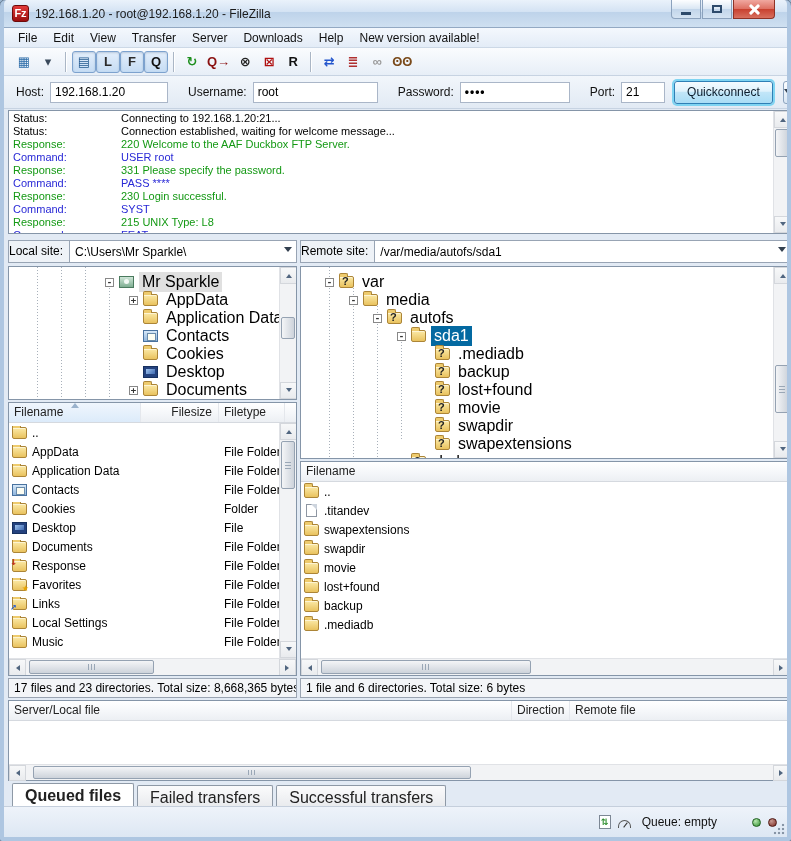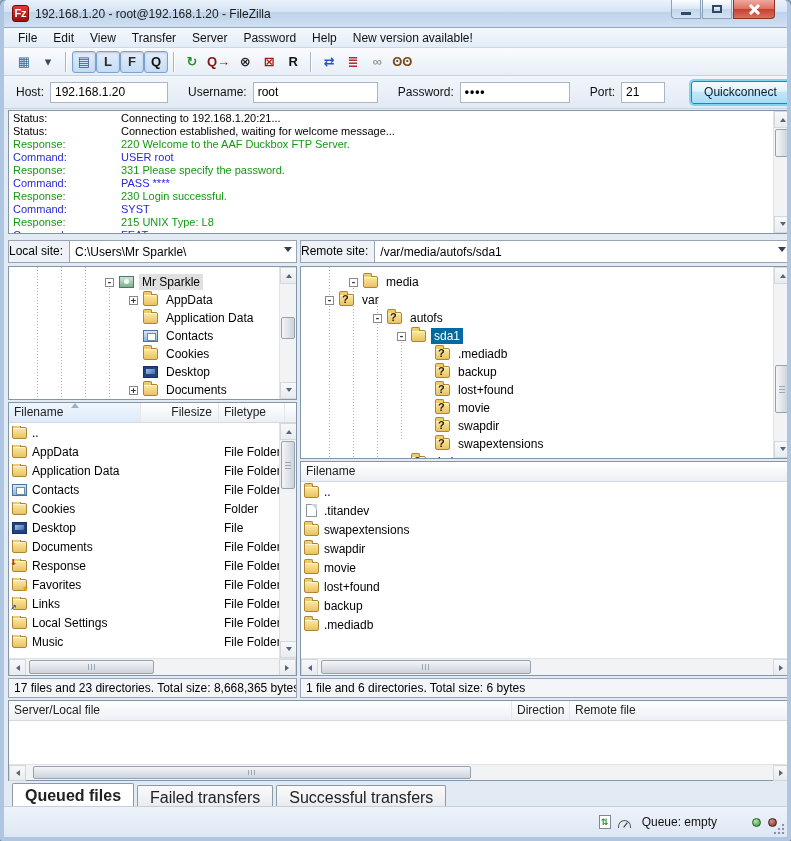--- a/index.html
+++ b/index.html
@@ -54,21 +54,21 @@
   .tb-sep{ width:2px; height:20px; margin:0 5px; border-left:1px solid #aab6c5; border-right:1px solid #fff; }
   
   .quickbar{ position:absolute; left:0; top:76px; right:0; height:33px;
     background:linear-gradient(180deg,#f2f6fb,#e2eaf4); border-bottom:1px solid #c7d3e2;
     display:flex; align-items:center; padding-left:12px; gap:6px; }
   .qc-label{ font-size:12px; color:#111; }
   .qc-input{ height:21px; border:1px solid #aab6c8; background:#fff; font:12px "Liberation Sans",sans-serif; padding:0 4px; }
   .qc-host{ width:118px; margin-right:14px; }
   .qc-user{ width:125px; margin-right:14px; }
   .qc-pass{ width:110px; margin-right:14px; letter-spacing:1px; font-weight:bold; }
-  .qc-port{ width:44px; margin-right:20px; }
+  .qc-port{ width:44px; margin-right:3px; }
   .qc-btn{ height:23px; padding:0 12px; font:12px "Liberation Sans",sans-serif; color:#0b1b2b;
     border:1px solid #2f7fb5; border-radius:3px;
     background:linear-gradient(180deg,#f4fbff,#dff2fc 45%,#c3e6f8 46%,#a9ddf6);
     box-shadow:0 0 0 2px #7fd4f2; }
   .qc-drop{ width:17px; height:23px; margin-left:4px; border:1px solid #8ba2bd; border-radius:3px;
     background:linear-gradient(180deg,#fdfeff,#d9e6f3); display:flex; align-items:center; justify-content:center; }
   .tri-down{ width:0; height:0; border:4px solid transparent; border-top:5px solid #33404f; margin-top:4px; }
   
   .logpane{ position:absolute; left:4px; top:110px; width:783px; height:124px;
     background:#fff; border:1px solid #8595a8; overflow:hidden; }
@@ -96,21 +96,21 @@
   .grip-h{ position:absolute; top:3px; bottom:3px; left:50%; width:9px; margin-left:-4px;
     background-image:repeating-linear-gradient(90deg,#9aa7b6 0 1px,transparent 1px 3px); }
   
   .sitebar{ position:absolute; height:23px; display:flex; align-items:stretch; }
   .site-label{ border:1px solid #98a4b4; background:#eef2f7; font-size:12px; padding:3px 6px 0 0; white-space:nowrap; }
   .site-combo{ flex:1; border:1px solid #98a4b4; border-left:none; background:#fff; display:flex; align-items:center; }
   .site-combo .path{ flex:1; font-size:12px; padding-left:5px; white-space:nowrap; overflow:hidden; }
   .combo-arrow{ width:17px; height:100%; display:flex; align-items:center; justify-content:center; }
   
   .pane-box{ position:absolute; background:#fff; border:1px solid #8595a8; overflow:hidden; }
-  .trow{ display:flex; align-items:center; height:18px; font-size:12px; white-space:nowrap; position:relative; }
+  .trow{ display:flex; align-items:center; height:18px; font-size:16px; white-space:nowrap; position:relative; }
   .lvl-0{padding-left:24px;} .lvl-1{padding-left:48px;} .lvl-2{padding-left:72px;} .lvl-3{padding-left:96px;} .lvl-4{padding-left:120px;}
   .exp{ width:9px; height:9px; border:1px solid #888; background:#fff; margin-right:5px; flex:0 0 auto;
     position:relative; }
   .exp::before{ position:absolute; left:0; top:-3px; width:7px; text-align:center; font:bold 9px/9px "DejaVu Sans Mono",monospace; color:#333; }
   .exp-minus::before{ content:"-"; top:-1px; }
   .exp-plus::before{ content:"+"; top:-1px; }
   .exp-none{ visibility:hidden; }
   .tlabel{ padding:1px 3px; }
   .sel-active{ background:#0369a1; color:#fff; }
   .sel-inactive{ background:#e0e0e0; }
@@ -203,21 +203,21 @@
     </div>
   </div>
 
   <div class="menubar">
 
   <span class="menu-item">File</span>
       <span class="menu-item">Edit</span>
       <span class="menu-item">View</span>
       <span class="menu-item">Transfer</span>
       <span class="menu-item">Server</span>
-      <span class="menu-item">Password</span>
+      <span class="menu-item">Downloads</span>
       <span class="menu-item">Help</span>
       <span class="menu-item">New version available!</span>
     </div>
 
   <div class="toolbar">
 
   <span class="tb-it tb-plain" style="color: rgb(44, 108, 168);">▦</span>
       <span class="tb-it tb-plain" style="color: rgb(58, 74, 92);">▾</span>
       <span class="tb-it tb-sep"></span>
       <span class="tb-it tb-pressed" style="color: rgb(36, 90, 143);">▤</span>
@@ -402,30 +402,30 @@
     </div>
   </div>
 
   <div class="pane-box" style="left:296px; top:266px; width:491px; height:193px;">
     <div class="guide" style="left:28px;"></div>
     <div class="guide" style="left:52px; top:15px;"></div>
     <div class="guide" style="left:76px; top:33px;"></div>
     <div class="guide" style="left:100px; top:69px; bottom:18px;"></div>
     <div style="position:absolute; left:0; top:6px; right:18px;">
 
+        <div class="trow lvl-0">
+          <span class="exp exp-minus"></span>
+          <span class="fi ic-folder-q"></span>
+          <span class="tlabel sel-none">var</span>
+        </div>
+
         <div class="trow lvl-1">
           <span class="exp exp-minus"></span>
           <span class="fi ic-folder"></span>
           <span class="tlabel sel-none">media</span>
-        </div>
-
-        <div class="trow lvl-0">
-          <span class="exp exp-minus"></span>
-          <span class="fi ic-folder-q"></span>
-          <span class="tlabel sel-none">var</span>
         </div>
 
         <div class="trow lvl-2">
           <span class="exp exp-minus"></span>
           <span class="fi ic-folder-q"></span>
           <span class="tlabel sel-none">autofs</span>
         </div>
 
         <div class="trow lvl-3">
           <span class="exp exp-minus"></span>

